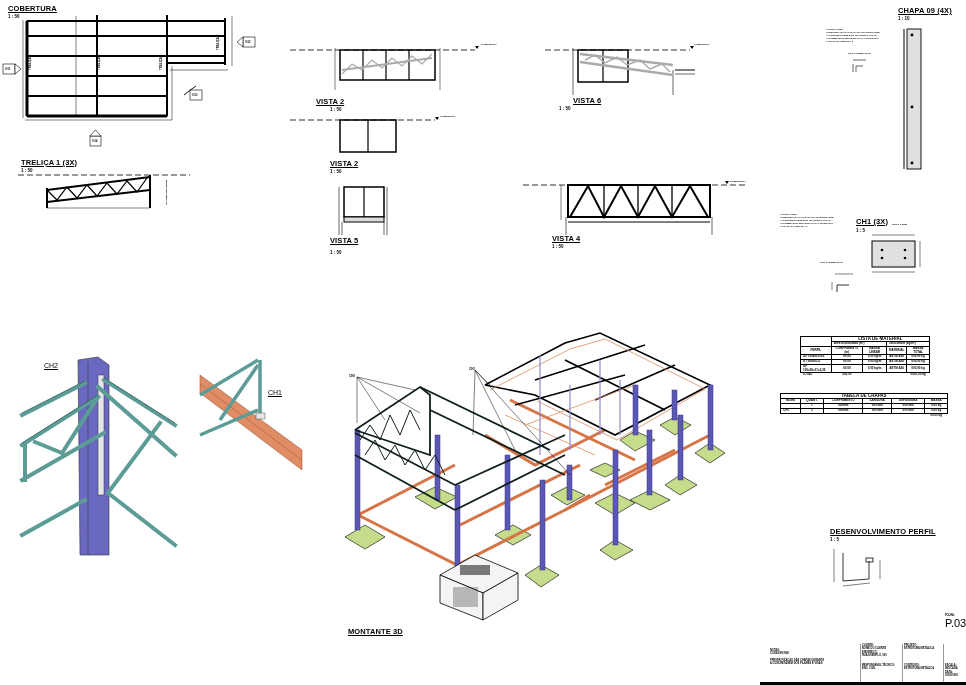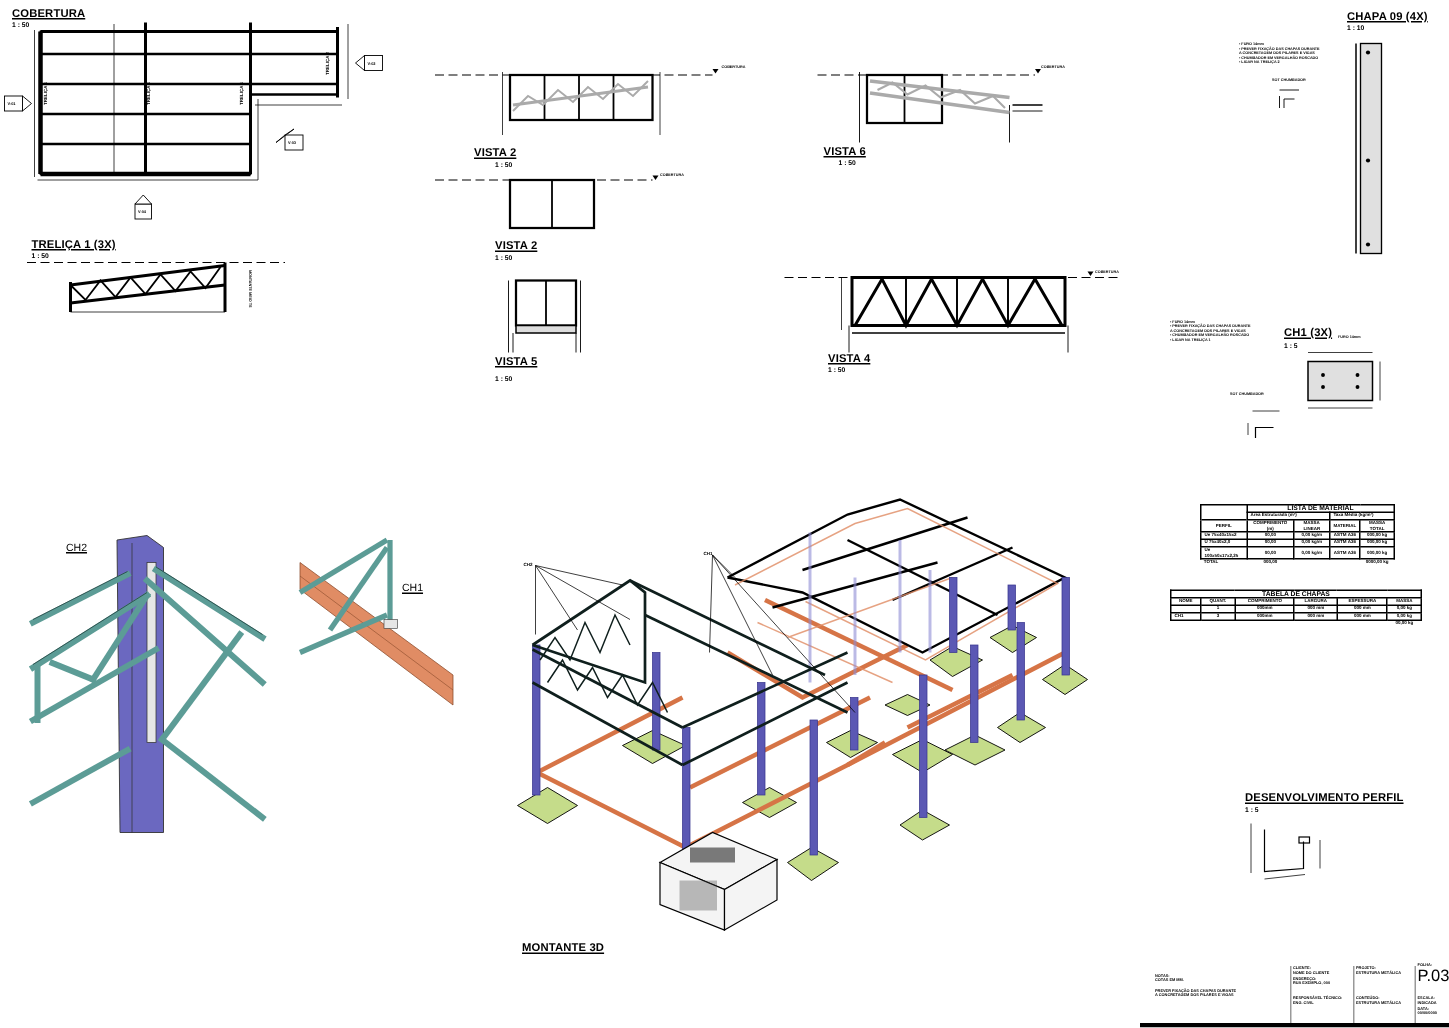--- a/index.html
+++ b/index.html
@@ -138,21 +138,21 @@
     <line x1="153" y1="40" x2="153" y2="65" stroke-width="0.6"></line>
   </g>
   <g stroke="#aaa" fill="none">
     <line x1="60" y1="24" x2="153" y2="35" stroke-width="2.5"></line>
     <line x1="60" y1="32" x2="153" y2="45" stroke-width="2.5"></line>
     <polyline points="65,30 75,25 85,33 97,27 107,35 120,30 130,39 142,34 150,42" stroke-width="1.4"></polyline>
   </g>
   <polygon points="170,16 174,16 172,19" fill="#000"></polygon>
 </svg>
 <div class="abs tiny" style="left:694px;top:43px;">COBERTURA</div>
-<div class="abs title" style="left:549px;top:96px;">VISTA 6</div>
+<div class="abs title" style="left:573px;top:96px;">VISTA 6</div>
 <div class="abs scale" style="left:559px;top:106px;">1 : 50</div>
 
 <svg style="left:520px;top:170px;" width="250" height="70">
   <line x1="3" y1="15" x2="225" y2="15" stroke="#000" stroke-width="0.8" stroke-dasharray="6,3"></line>
   <g stroke="#000" fill="none">
     <rect x="48" y="15" width="142" height="32" stroke-width="2"></rect>
     <line x1="48" y1="52" x2="190" y2="52" stroke-width="1"></line>
     <line x1="84" y1="15" x2="84" y2="47" stroke-width="1.3"></line>
     <line x1="118" y1="15" x2="118" y2="47" stroke-width="1.3"></line>
     <line x1="152" y1="15" x2="152" y2="47" stroke-width="1.3"></line>
@@ -473,21 +473,21 @@
   <div class="tb">ENG. CIVIL</div>
 </div>
 <div class="abs" style="left:904px;top:644px;">
   <div class="tb">PROJETO:</div>
   <div class="tb">ESTRUTURA METÁLICA</div>
 </div>
 <div class="abs" style="left:904px;top:664px;">
   <div class="tb">CONTEÚDO:</div>
   <div class="tb">ESTRUTURA METÁLICA</div>
 </div>
-<div class="abs" style="left:945px;top:642px;">
+<div class="abs" style="left:945px;top:614px;">
   <div class="tb">FOLHA:</div>
   <div class="pnum">P.03</div>
 </div>
 <div class="abs" style="left:945px;top:664px;">
   <div class="tb">ESCALA:</div>
   <div class="tb">INDICADA</div>
   <div class="tb">DATA:</div>
   <div class="tb">00/00/0000</div>
 </div>
 <div class="abs" style="left:760px;top:682px;width:206px;height:3px;background:#000;"></div>

